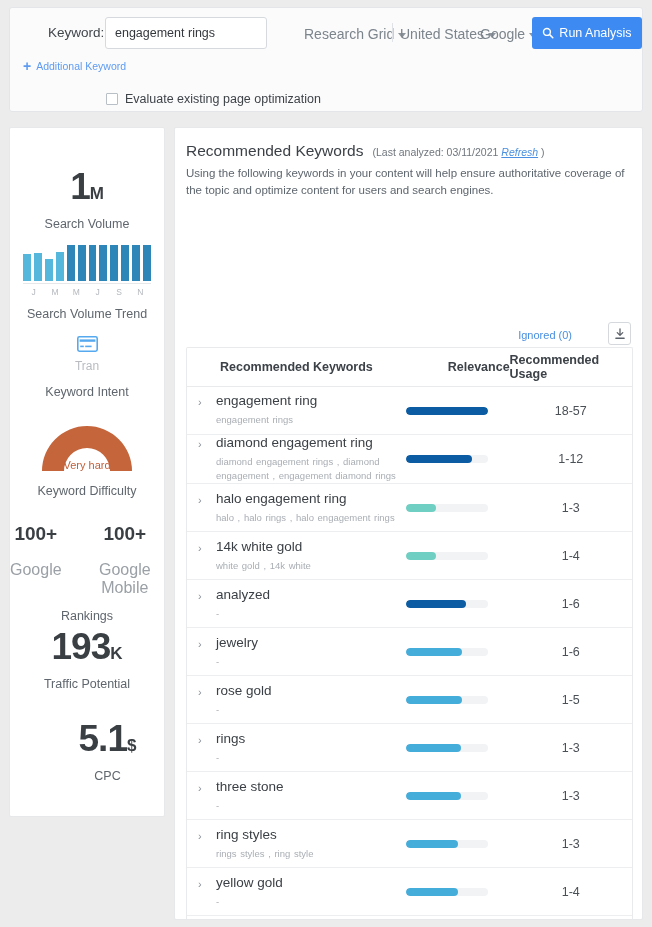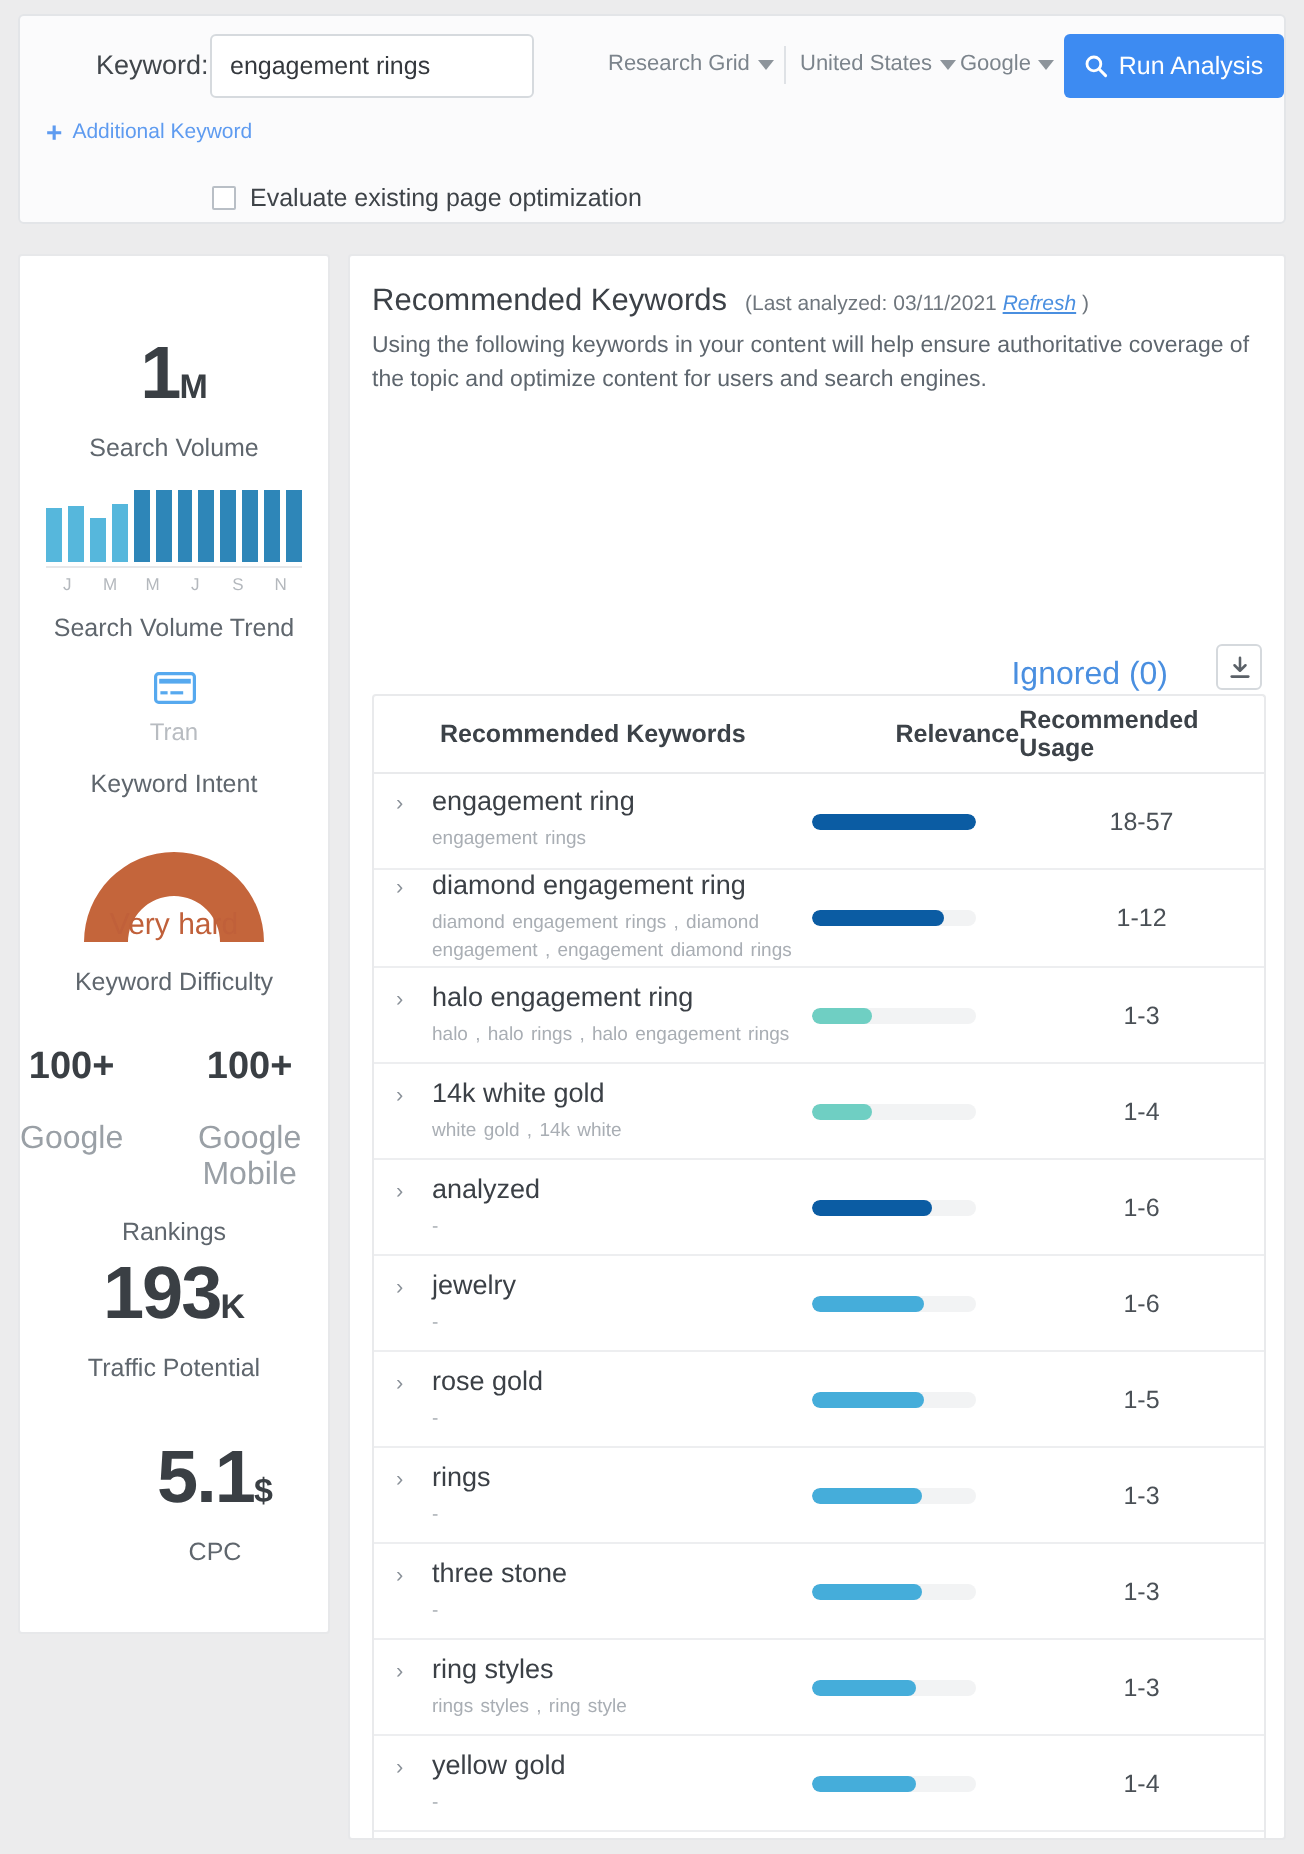--- a/index.html
+++ b/index.html
@@ -34,21 +34,21 @@
     border-radius: 3px;
     background: #fff;
     padding: 0 9px;
     font-size: 12.5px;
     color: #34383d;
     font-family: "Liberation Sans", sans-serif;
     outline: none;
   }
   .dd {
     position: absolute; top: 10px;
-    font-size: 11px; color: #7c848c;
+    font-size: 14px; color: #7c848c;
     white-space: nowrap; cursor: pointer;
   }
   .dd .caret {
     display: inline-block;
     margin-left: 4px;
     width: 0; height: 0;
     border-left: 4px solid transparent;
     border-right: 4px solid transparent;
     border-top: 5px solid #8d949b;
     vertical-align: middle;
@@ -129,21 +129,21 @@
   #trend-cap { margin-top: 10px; }
   
   #m-intent { position: absolute; left: 0; top: 205px; }
   .intent-icon { height: 22px; display: flex; justify-content: center; align-items: center; }
   .intent-word { font-size: 12px; color: #b8bcc1; margin-top: 4px; }
   
   #m-diff { position: absolute; left: 0; top: 288px; }
   .gauge { width: 110px; height: 56px; margin: 0 auto; position: relative; }
   .gauge-label {
     position: absolute; left: 0; right: 0; bottom: 1px;
-    font-size: 15px; color: #c0603a; text-align: center;
+    font-size: 11px; color: #c0603a; text-align: center;
   }
   
   #m-rank { position: absolute; left: 0; top: 395px; }
   .rank-row { display: flex; justify-content: center; gap: 24px; }
   .rank-col { text-align: center; }
   .rank-val { font-size: 19px; color: #3a3f44; font-weight: bold; }
   .rank-sub { font-size: 16px; color: #9aa0a6; margin-top: 16px; }
   #m-traffic { position: absolute; left: 0; top: 500px; }
   #m-cpc { position: absolute; left: 0; top: 592px; padding-left: 41px; }
 
@@ -164,22 +164,22 @@
   .rec-title { font-size: 15.5px; color: #3c4147; }
   .rec-meta { font-size: 10.5px; color: #6f767d; }
   .rec-meta .refresh {
     color: #4a8fe0; text-decoration: underline; font-style: italic; cursor: pointer;
   }
   .rec-desc {
     position: absolute; left: 11px; top: 37px; width: 444px;
     font-size: 11.5px; color: #5e666e; line-height: 1.45;
   }
   .ignored {
-    position: absolute; right: 58px; top: 201px;
-    font-size: 16px; color: #4a8fe0; cursor: pointer;
+    position: absolute; right: 70px; top: 201px;
+    font-size: 11px; color: #4a8fe0; cursor: pointer;
   }
   .dl-btn {
     position: absolute; right: 11px; top: 194px;
     width: 23px; height: 23px;
     border: 1px solid #d5d9dd; border-radius: 3px;
     background: #fff; cursor: pointer;
     display: flex; align-items: center; justify-content: center;
   }
   .tbl {
     position: absolute; left: 11px; top: 219px;

